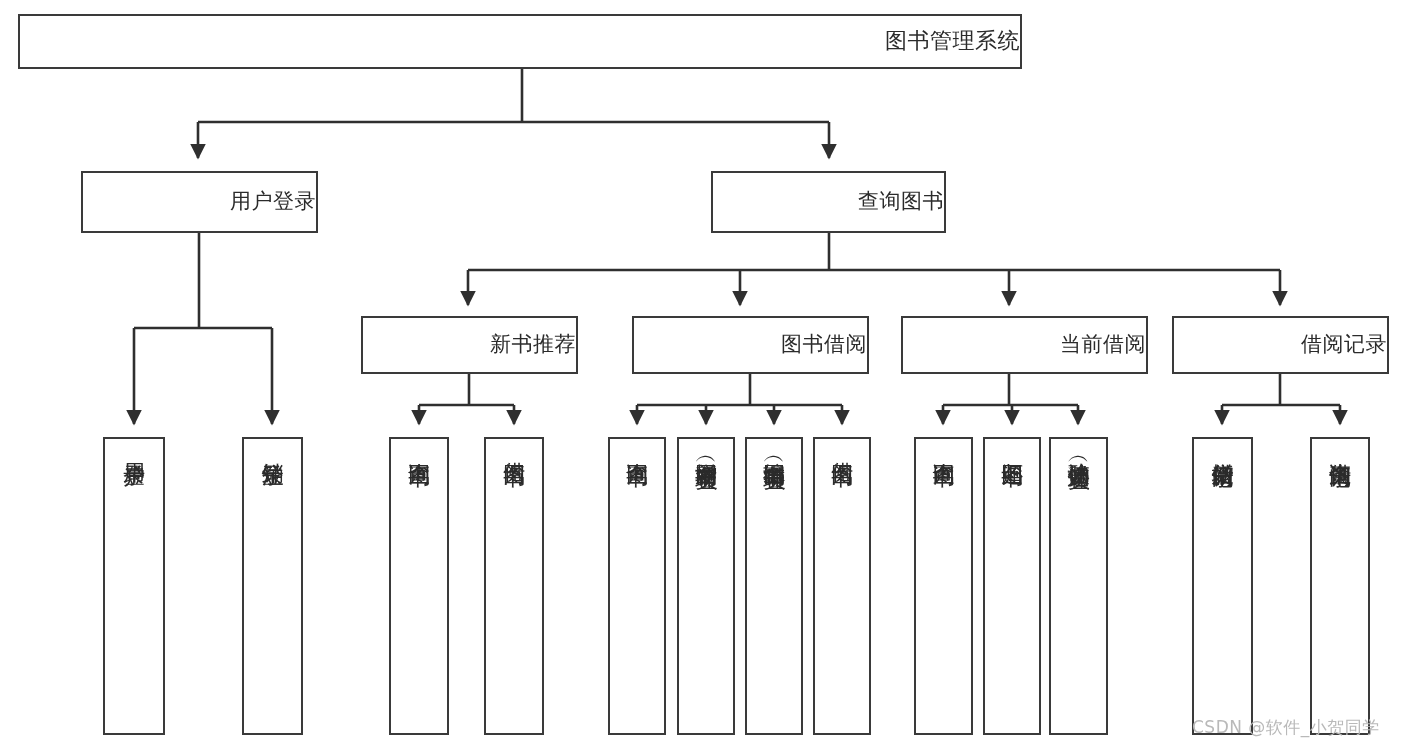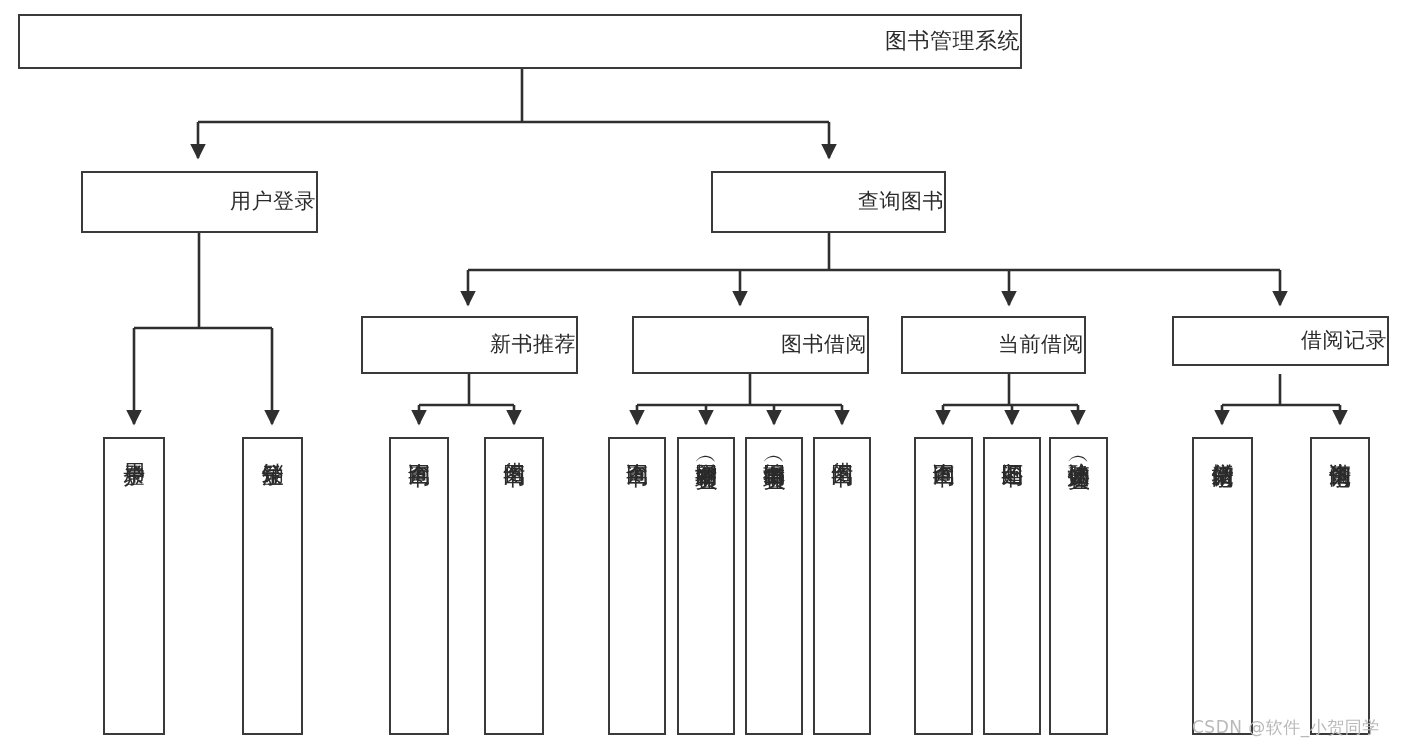--- a/index.html
+++ b/index.html
@@ -130,24 +130,24 @@
   <div class="node node-h" style="left:711px; top:171px; width:235px; height:62px;">
     <span>查询图书</span>
   </div>
 
   <div class="node node-h" style="left:632px; top:316px; width:237px; height:58px;">
     <span>图书借阅</span>
   </div>
   <div class="node node-h" style="left:361px; top:316px; width:217px; height:58px;">
     <span>新书推荐</span>
   </div>
-  <div class="node node-h" style="left:901px; top:316px; width:185px; height:58px;">
+  <div class="node node-h" style="left:901px; top:316px; width:247px; height:58px;">
     <span>当前借阅</span>
   </div>
-  <div class="node node-h" style="left:1172px; top:316px; width:217px; height:50px;">
+  <div class="node node-h" style="left:1172px; top:316px; width:217px; height:58px;">
     <span>借阅记录</span>
   </div>
 
   <div class="node node-v" style="left:103px; top:437px; width:62px; height:298px;">
     <span class="vtext">用户登录</span>
   </div>
   <div class="node node-v" style="left:242px; top:437px; width:61px; height:298px;">
     <span class="vtext">注销登录</span>
   </div>
   <div class="node node-v" style="left:389px; top:437px; width:60px; height:298px;">

